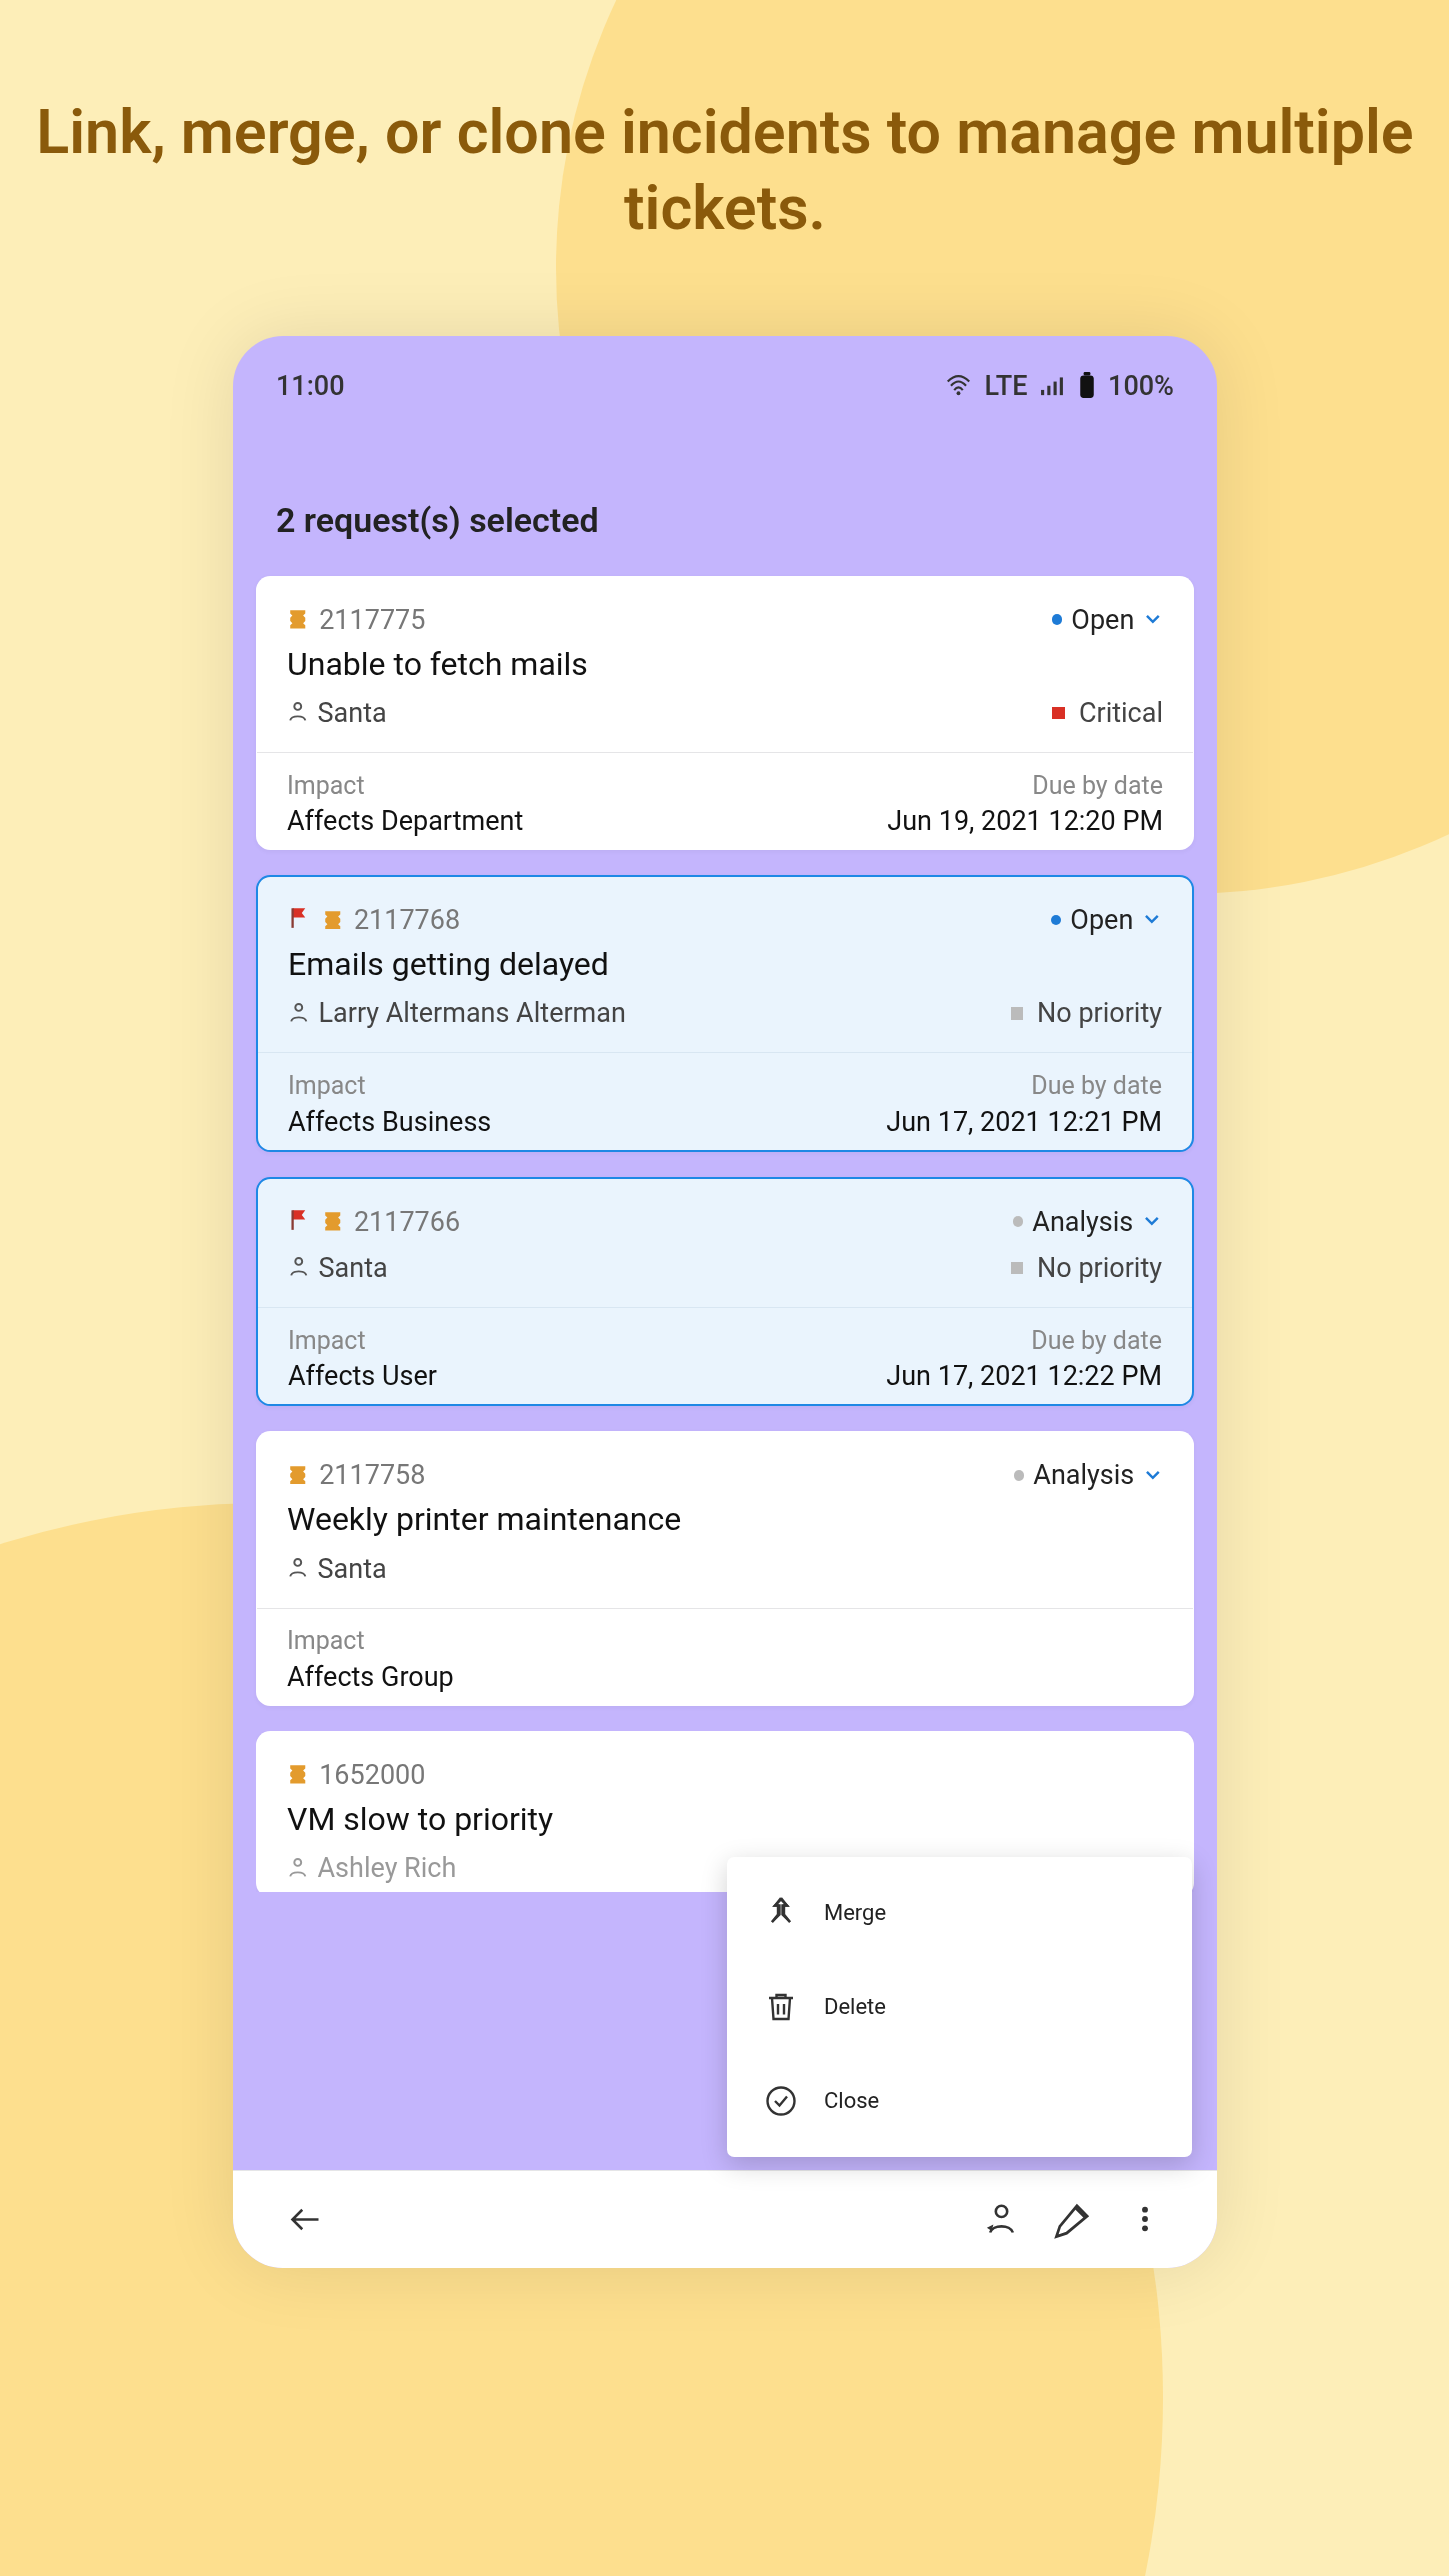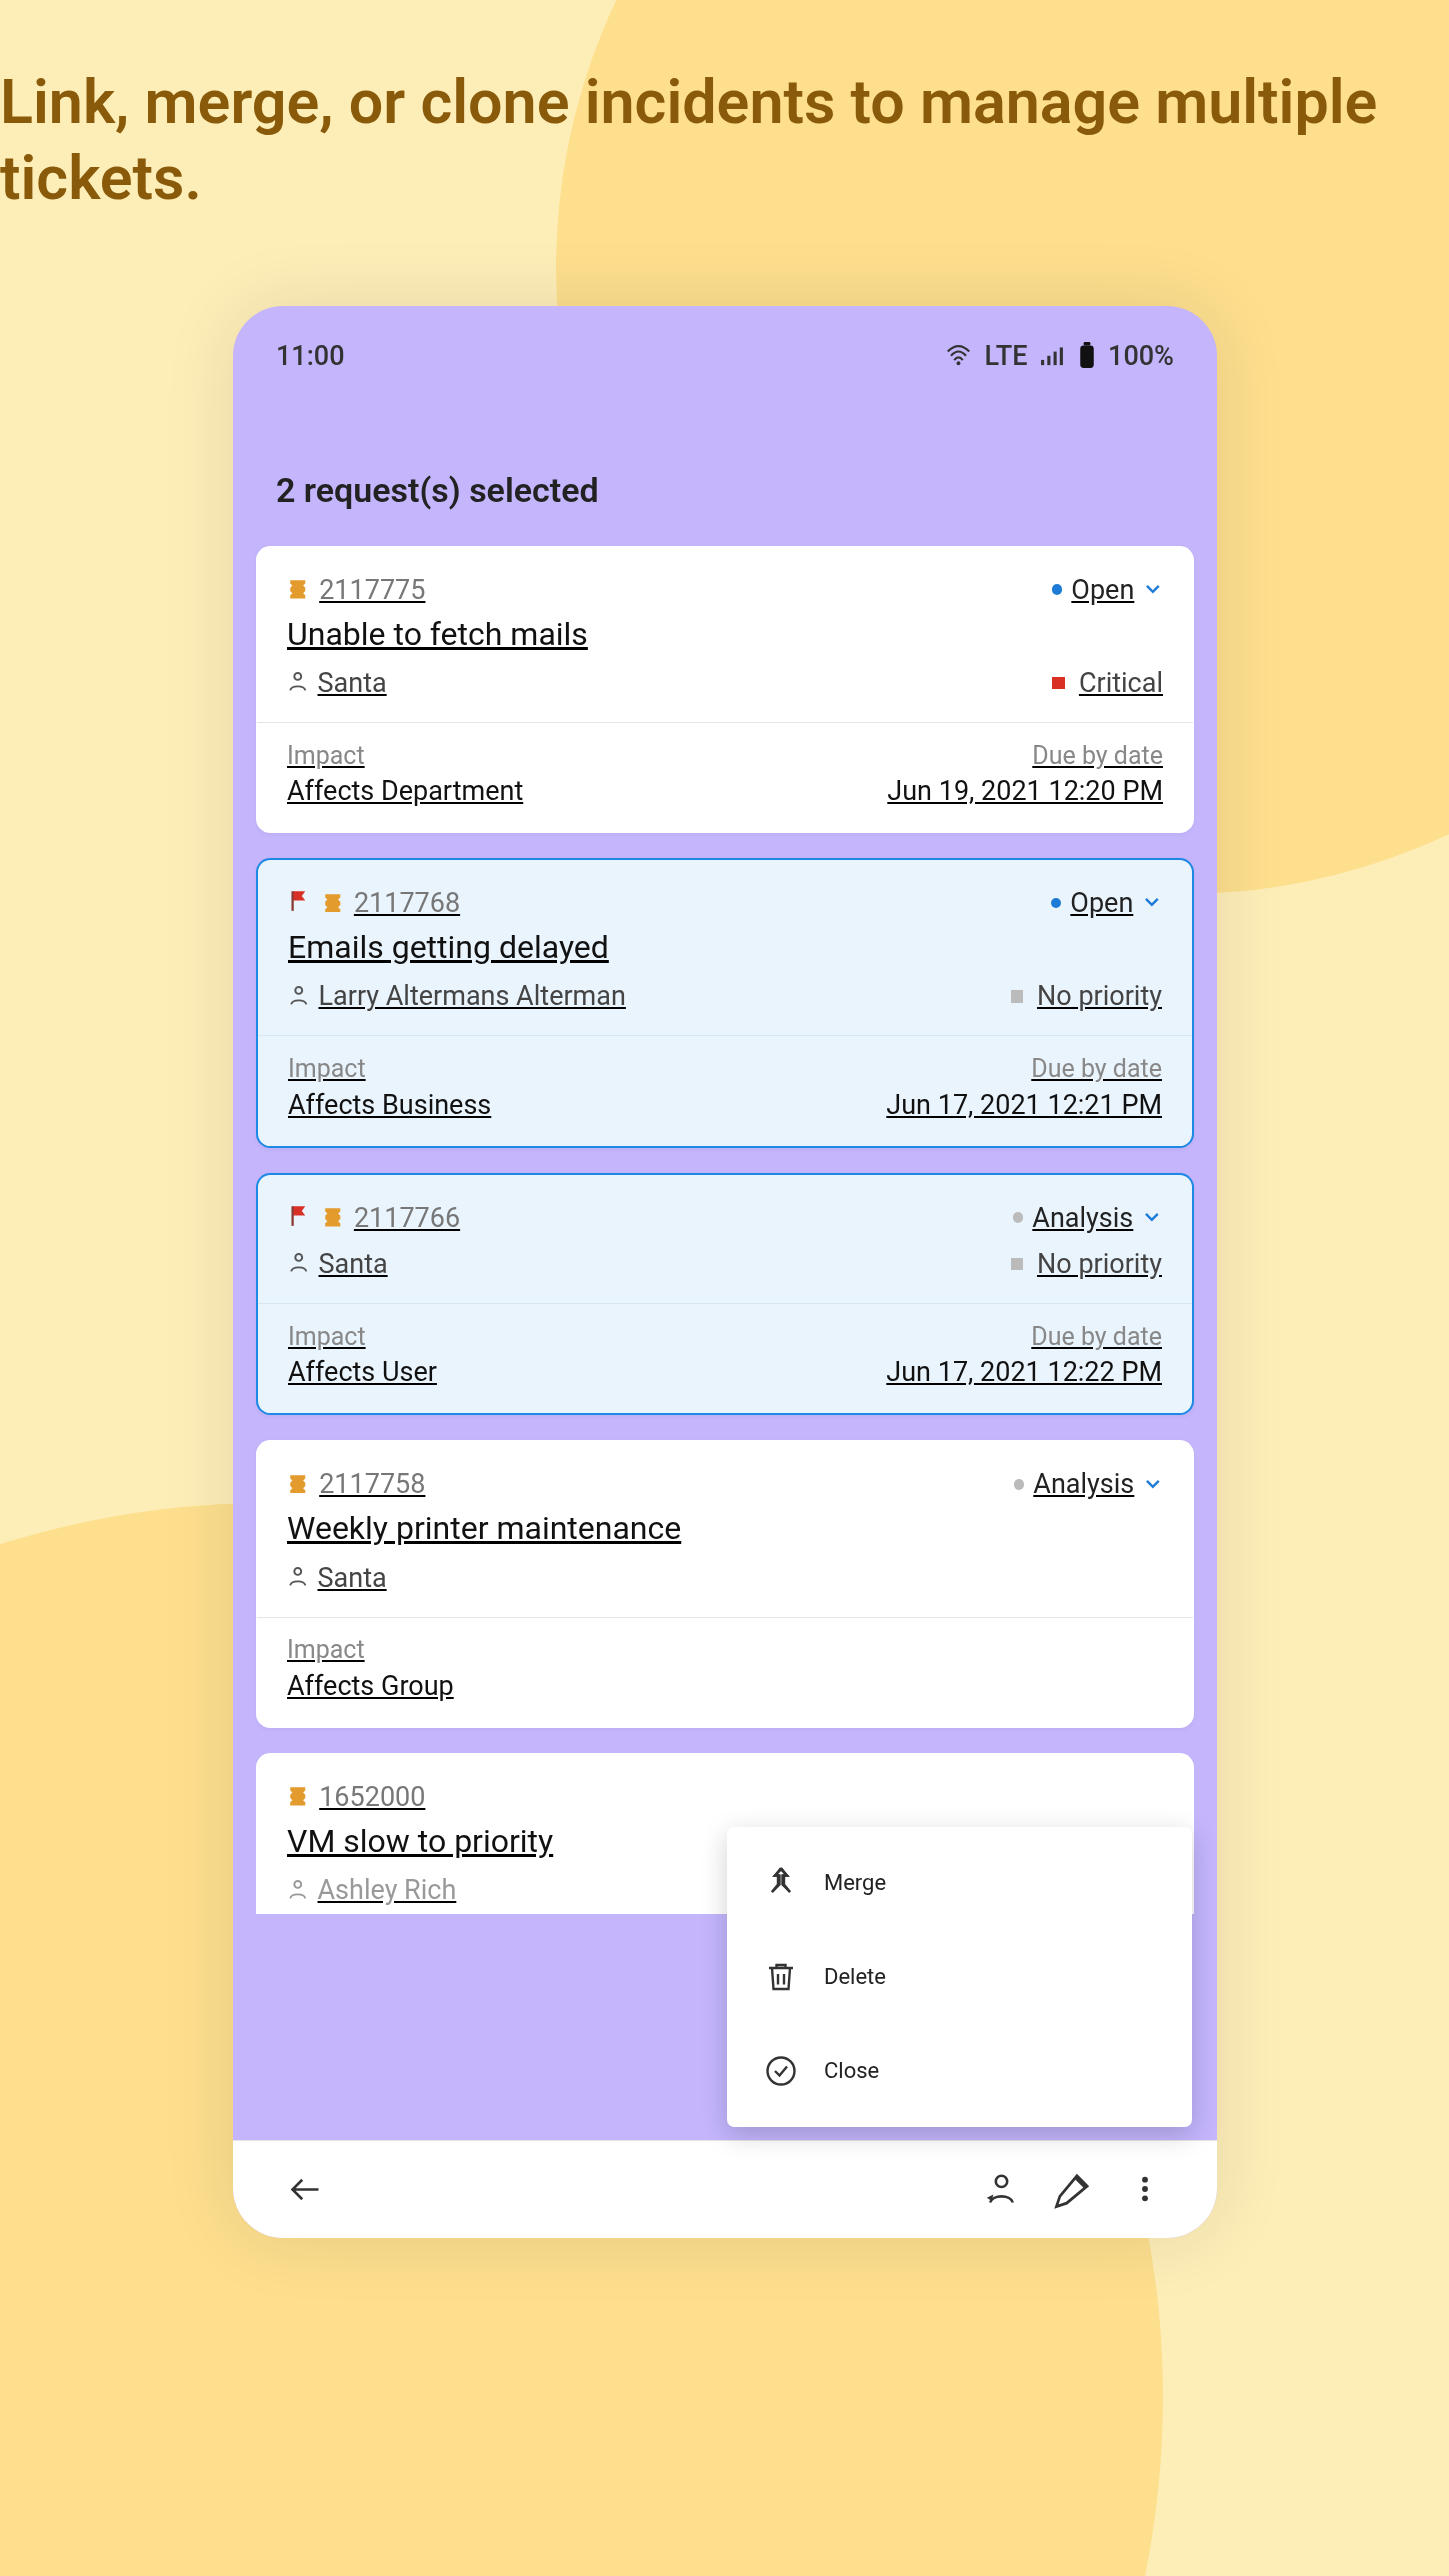--- a/index.html
+++ b/index.html
@@ -28,21 +28,22 @@
   .blob-bottom {
     position: absolute;
     bottom: -716px; left: -626px;
     width: 1789px; height: 1789px;
     background: #fddf8e;
     border-radius: 50%;
   }
   .headline {
     position: relative;
     z-index: 1;
-    padding-top: 64px;
+    text-align: center;
+    padding-top: 94px;
     font-size: 61px;
     font-weight: 600;
     line-height: 1.25;
     color: #8a5a0b;
   }
   .phone-wrap {
     position: relative;
     z-index: 2;
     width: 984px;
     height: 1932px;
@@ -72,23 +73,22 @@
     font-weight: 600;
     color: #222;
   }
   
   .cards { padding: 0 23px; display: flex; flex-direction: column; gap: 25px; }
   .card {
     background: #fff;
     border-radius: 14.3px;
     border: 1.8px solid transparent;
     box-shadow: 0 1.8px 5.4px rgba(0,0,0,0.04);
-    padding: 27px 30px 25px 30px;
+    padding: 27px 30px 12px 30px;
     position: relative;
-    text-decoration: underline;
   }
   .card.selected {
     background: #eaf4fd;
     border: 2.7px solid #1e88e5;
   }
   .row { display: flex; justify-content: space-between; align-items: center; }
   .id-row { color: #777; font-size: 27px; }
   .id-left { display:flex; align-items:center; gap: 10.7px; }
   .flag-icon { color:#d93025; }
   .ticket-icon { color:#e39b2d; }

